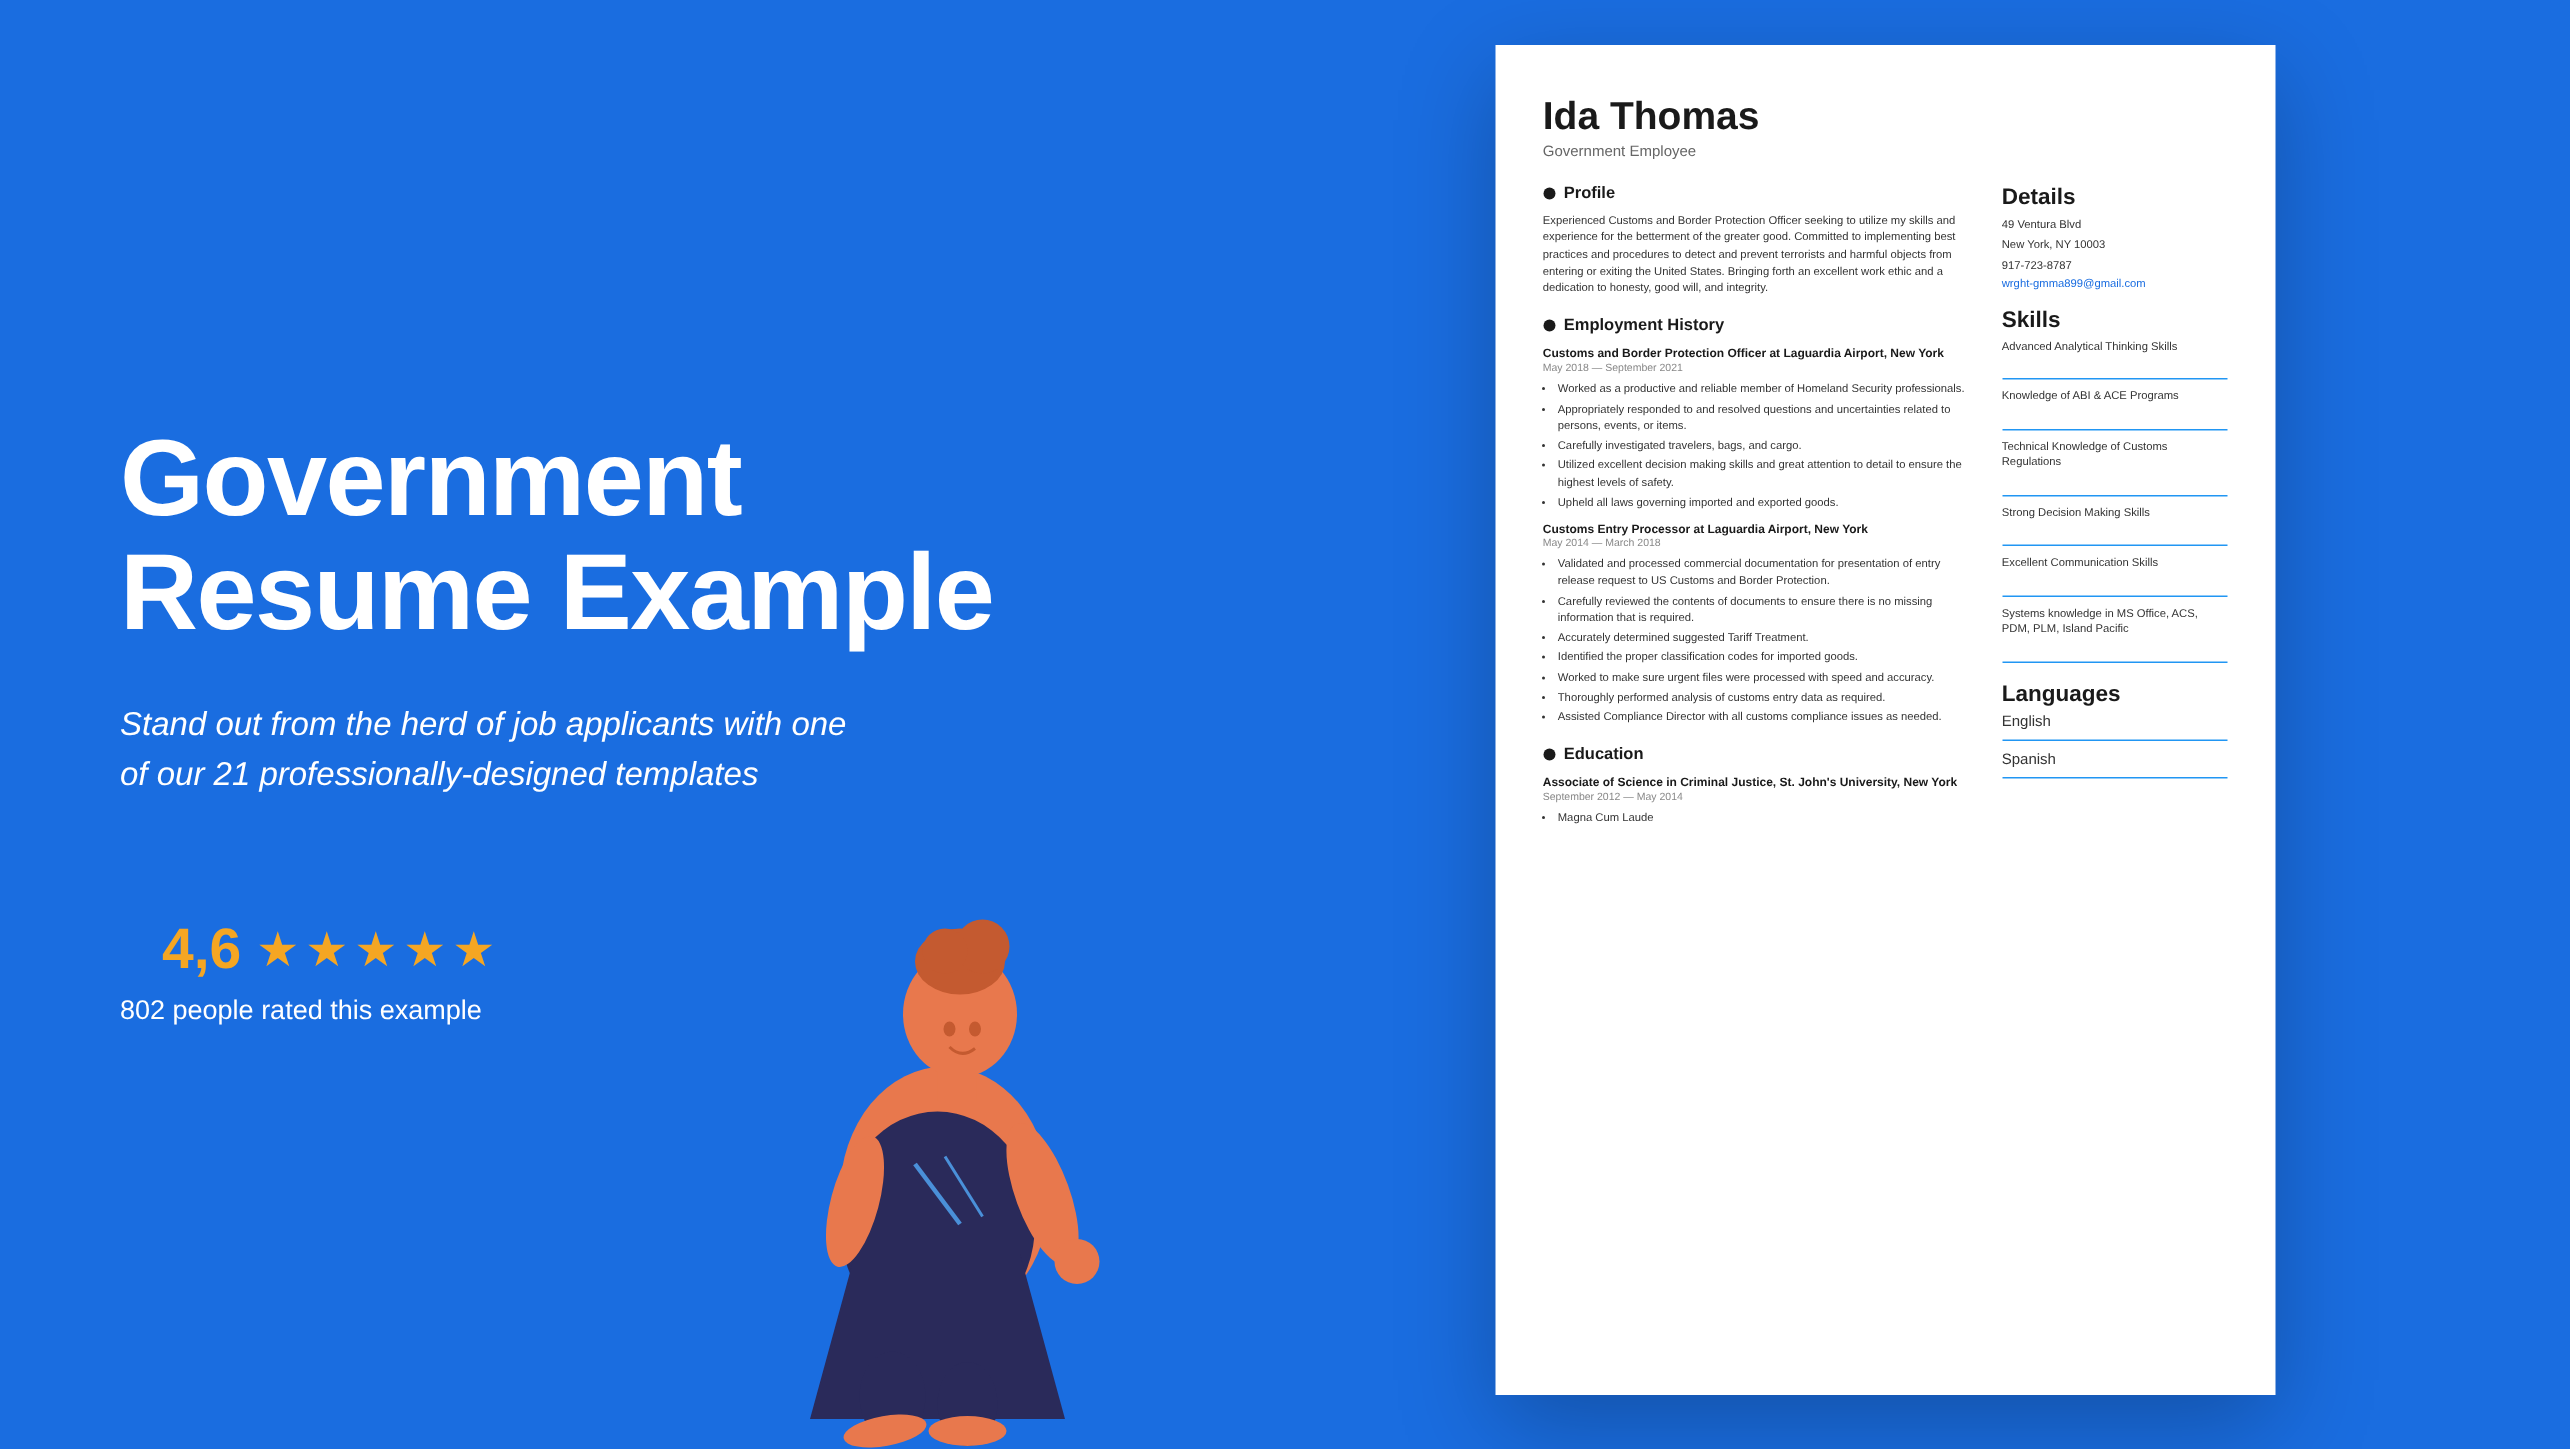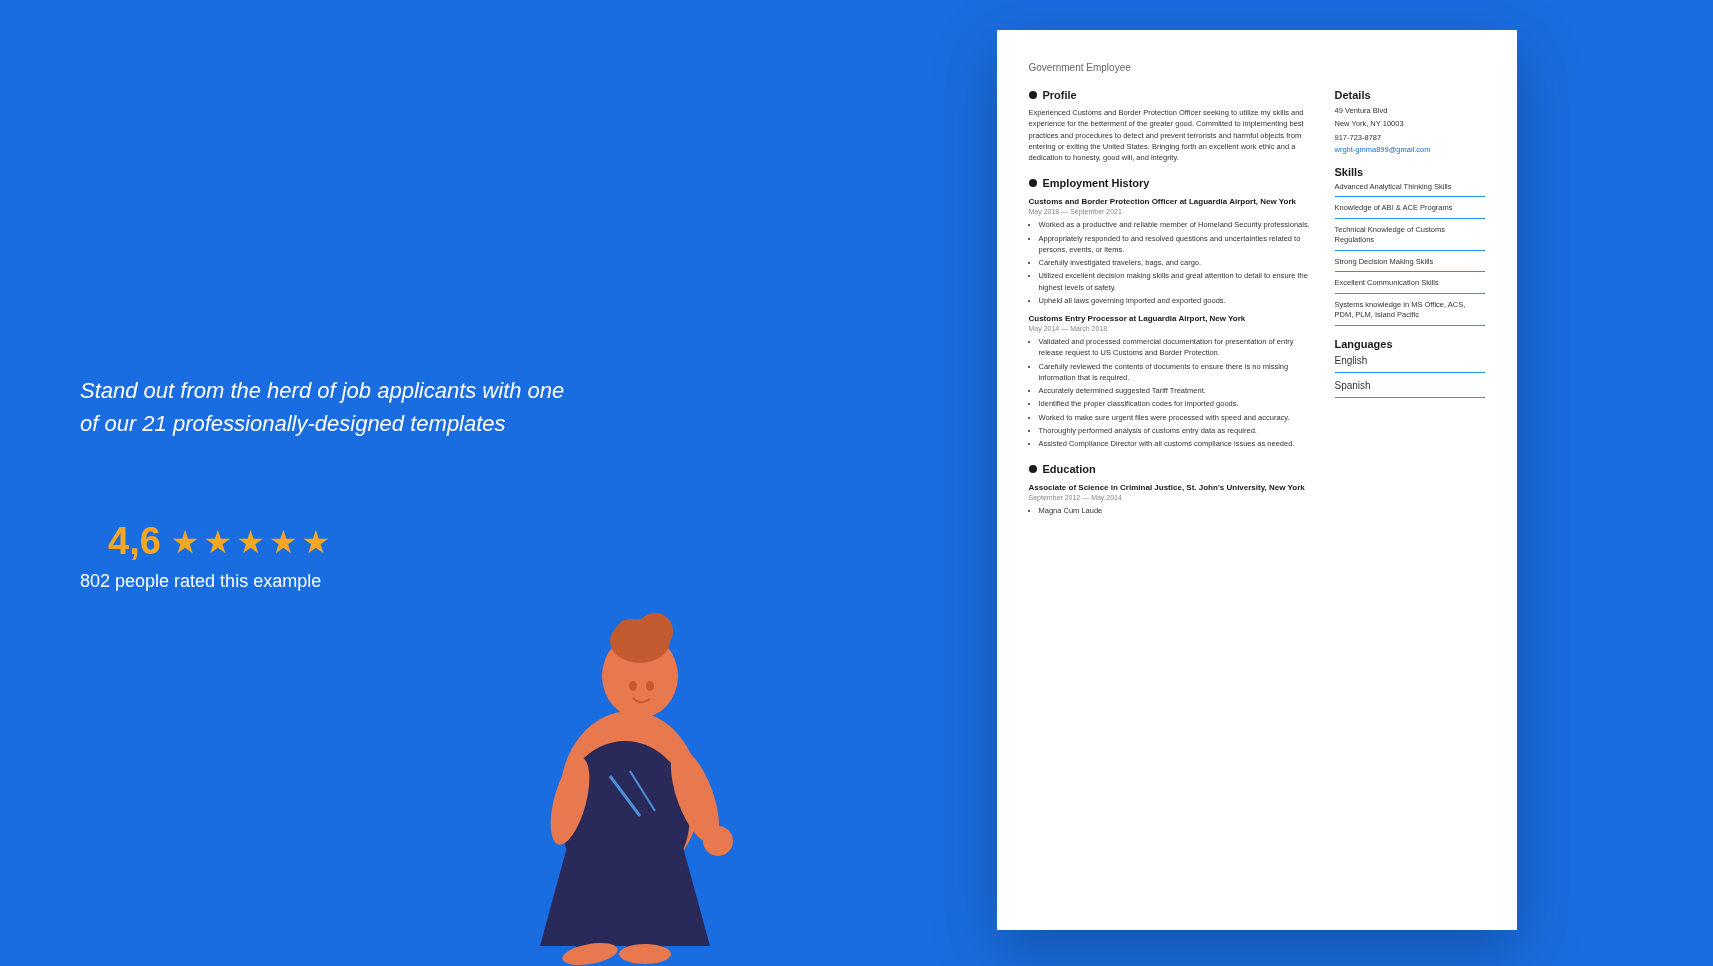--- a/index.html
+++ b/index.html
@@ -178,21 +178,21 @@
     }
 
     .bullet-list li {
       font-size: 7.5px;
       color: #333;
       line-height: 1.5;
       margin-bottom: 2px;
     }
 
     .sidebar-section-title {
-      font-size: 11px;
+      font-size: 15px;
       font-weight: 700;
       color: #1a1a1a;
       margin-bottom: 4px;
       margin-top: 12px;
     }
 
     .sidebar-section-title:first-child {
       margin-top: 0;
     }
 
@@ -208,21 +208,21 @@
       color: #1a6de0;
       margin-bottom: 8px;
       display: block;
     }
 
     .skill-item {
       font-size: 7.5px;
       color: #333;
       line-height: 1.4;
       margin-bottom: 2px;
-      padding-bottom: 4px;
+      padding-bottom: 16px;
       border-bottom: 1.5px solid #2196f3;
       margin-bottom: 6px;
     }
 
     .lang-item {
       font-size: 10px;
       color: #333;
       line-height: 1.4;
       padding-bottom: 4px;
       border-bottom: 1.5px solid #2196f3;
@@ -235,20 +235,21 @@
       bottom: 0;
       right: 30px;
       width: 320px;
       height: 480px;
     }
   </style>
 </head>
 <body>
 
 <div class="left-panel">
+  <h1 class="main-title">Government Resume Example</h1>
   <p class="subtitle">Stand out from the herd of job applicants with one of our 21 professionally-designed templates</p>
 
   <div class="rating-section">
     <div class="rating-row">
       <span class="rating-number">4,6</span>
       <div class="stars">
         <span class="star">★</span>
         <span class="star">★</span>
         <span class="star">★</span>
         <span class="star">★</span>
@@ -292,20 +293,21 @@
     <path d="M163 212 Q171 220 180 213" stroke="#c45a30" stroke-width="2" fill="none"></path>
 
     <line x1="140" y1="290" x2="170" y2="330" stroke="#4a90d9" stroke-width="3"></line>
     <line x1="160" y1="285" x2="185" y2="325" stroke="#4a90d9" stroke-width="2"></line>
   </svg>
 </div>
 
 <div class="right-panel">
   <div class="resume-card">
     <div>
+      <div class="resume-name">Ida Thomas</div>
       <div class="resume-title">Government Employee</div>
     </div>
 
     <div class="resume-body">
 
       <div class="resume-main">
 
         <div class="section-header">
           <div class="section-icon"></div>
           <div class="section-title">Profile</div>

